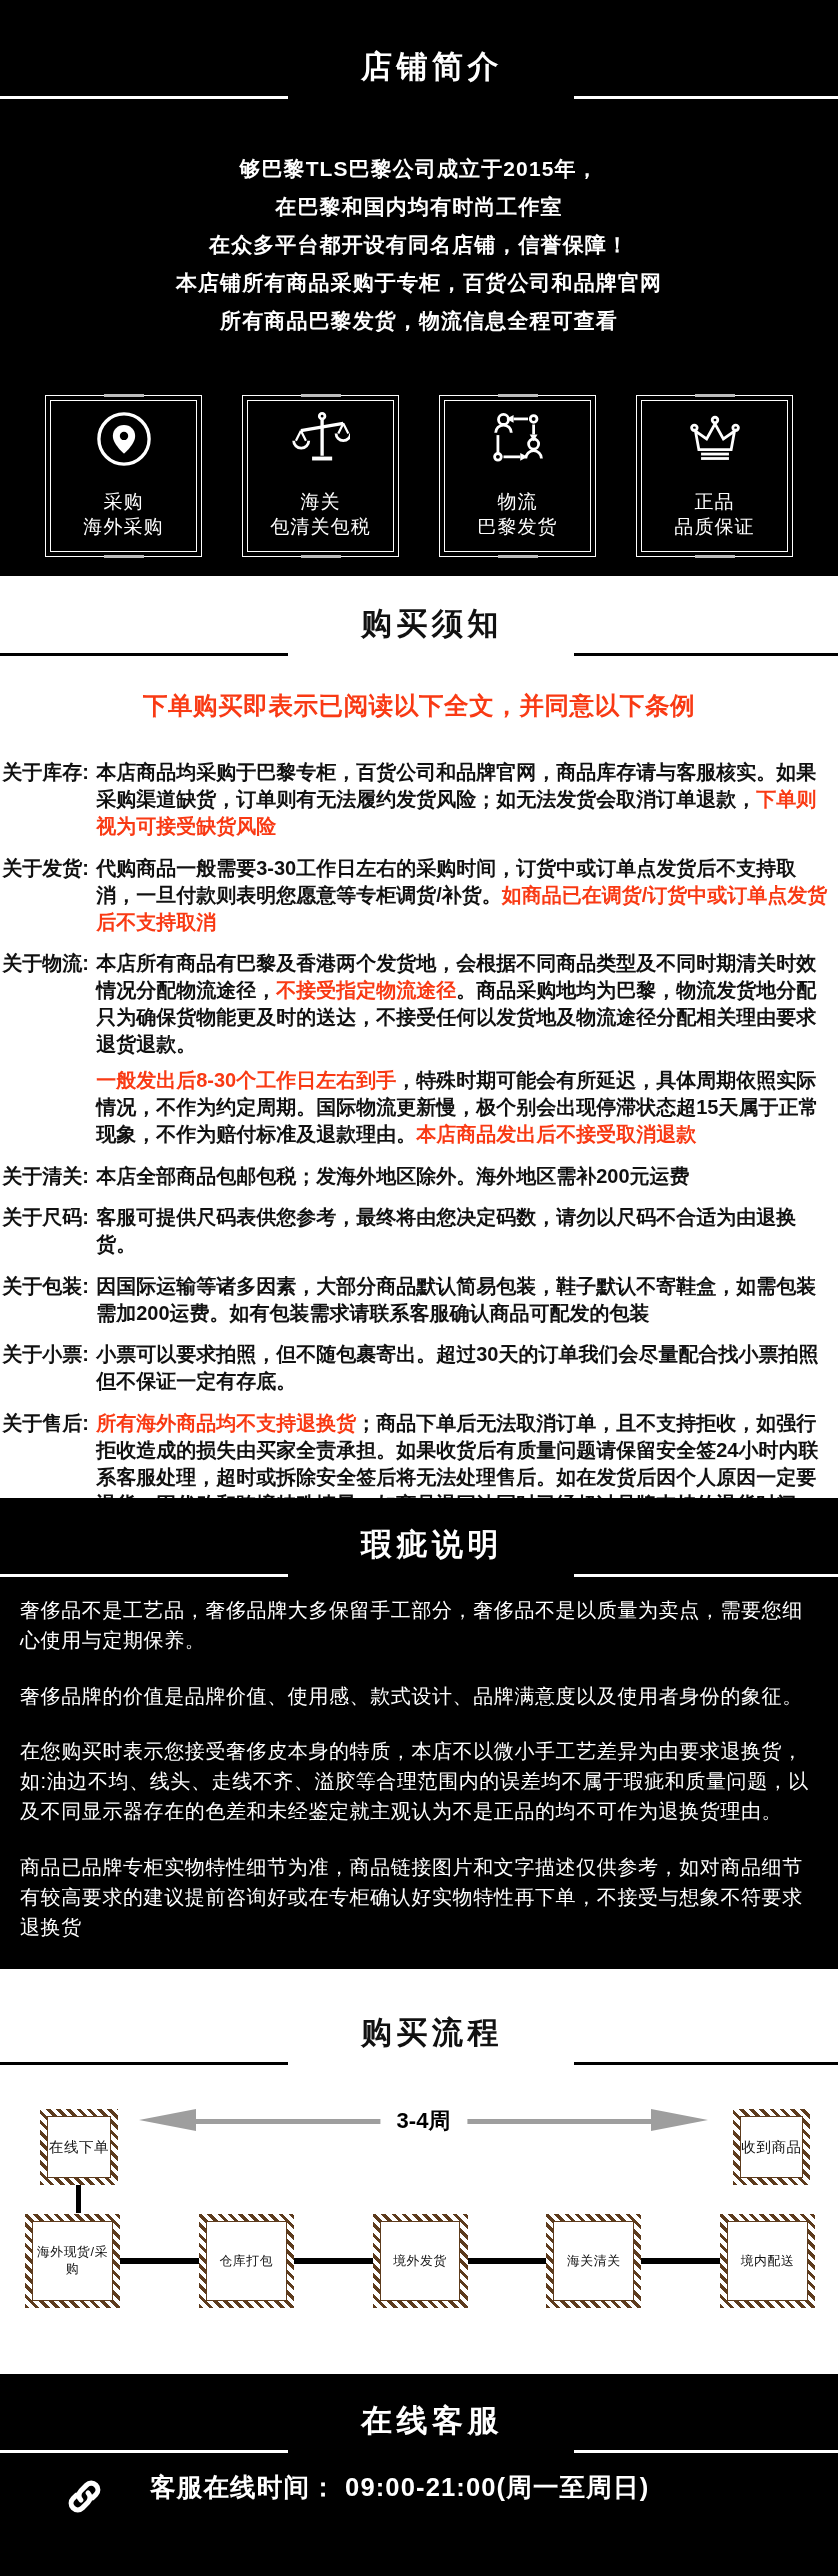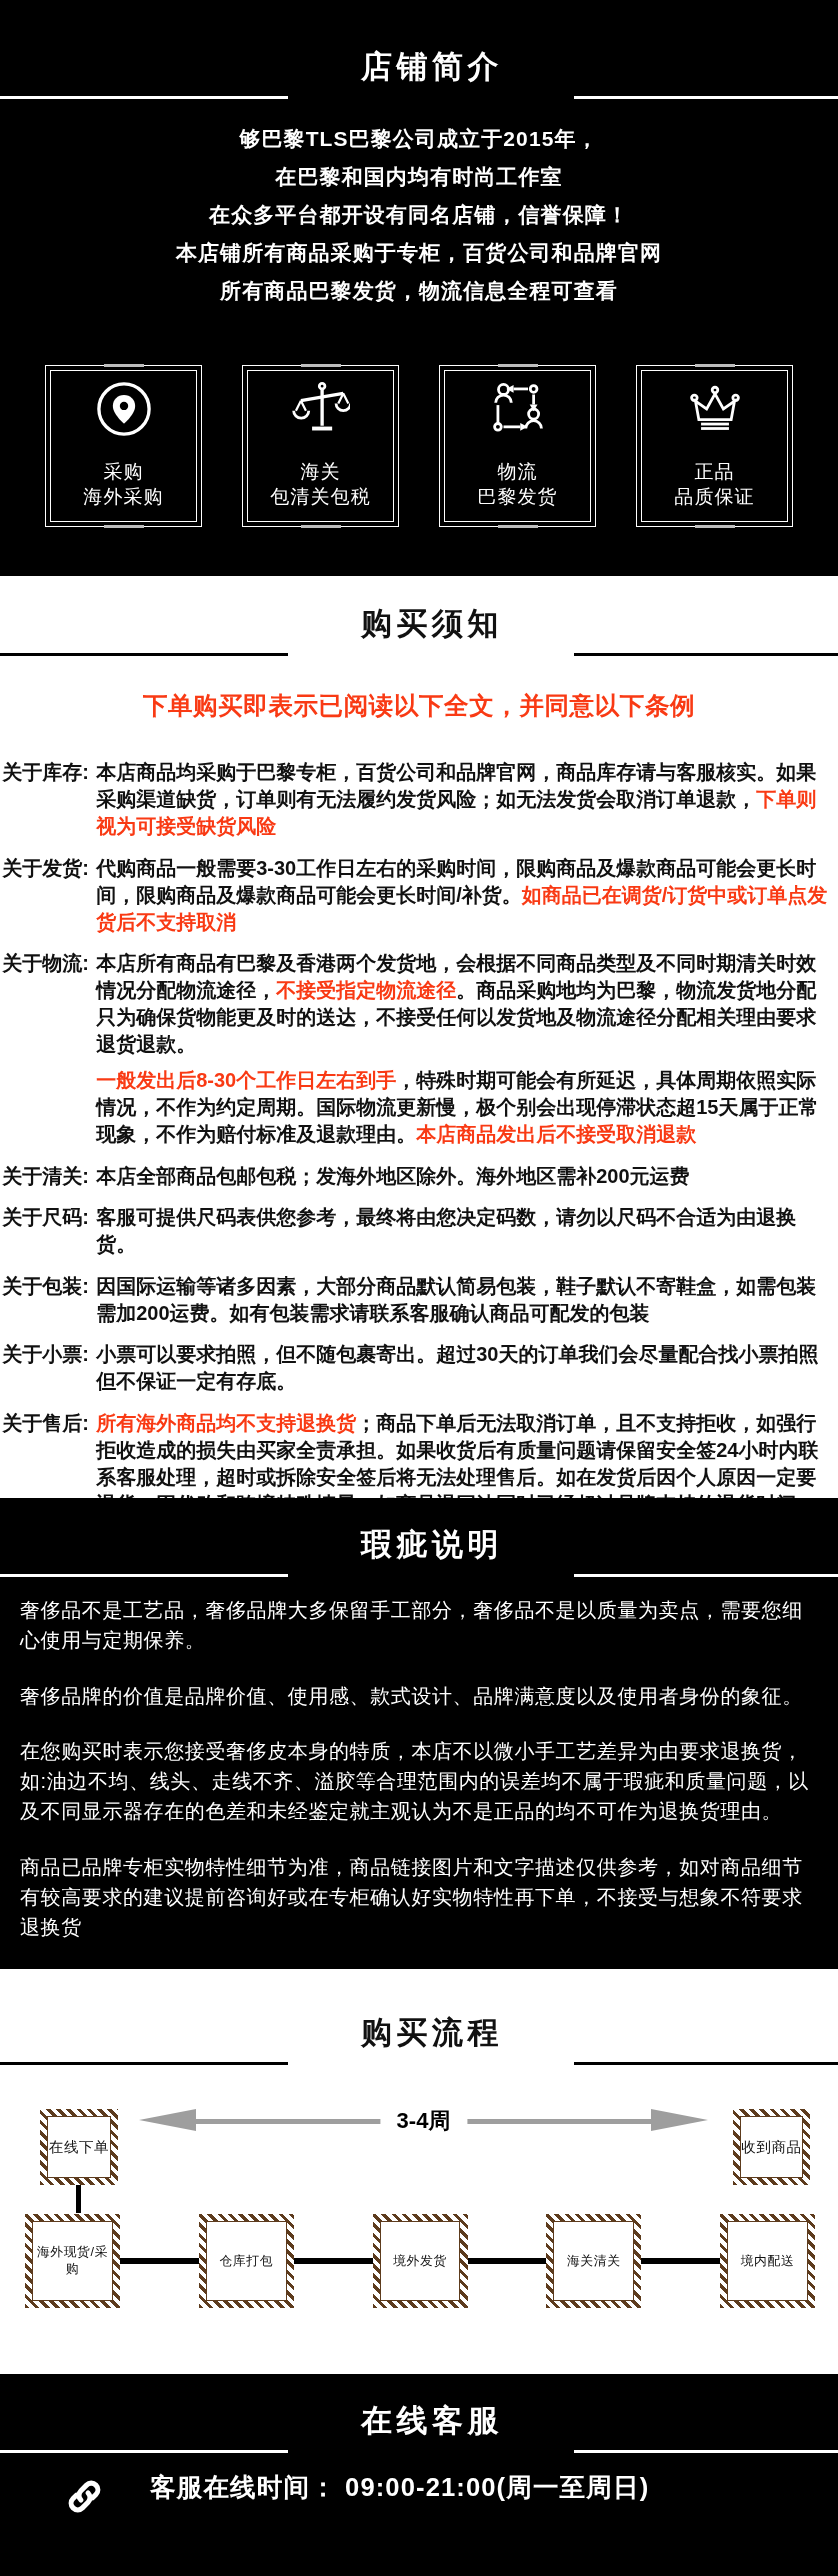--- a/index.html
+++ b/index.html
@@ -12,21 +12,21 @@
   .sec-title{display:flex;align-items:flex-end;height:48px;}
   .sec-title .rule{height:3.3px;position:relative;top:11px;}
   .sec-title .rule.l{width:288px;flex:0 0 auto;}
   .sec-title .rule.r{flex:1 1 auto;}
   .black .sec-title .rule{background:#fff;}
   .white .sec-title .rule{background:#000;}
   .sec-title .tt{font-size:31px;font-weight:bold;letter-spacing:4.5px;margin:0 71px 0 73px;white-space:nowrap;}
 
   
   #sec-intro{height:576px;padding-top:40px;}
-  #intro-lines{margin-top:32px;text-align:center;}
+  #intro-lines{margin-top:62px;text-align:center;}
   #intro-lines .intro-line{font-size:21px;font-weight:bold;line-height:38px;letter-spacing:1.1px;}
   #features{margin-top:55px;display:flex;justify-content:center;gap:40px;}
   .feat{width:155px;height:160px;border:1.1px solid #fff;position:relative;flex:0 0 auto;}
   .feat::before,.feat::after{content:"";position:absolute;left:50%;transform:translateX(-50%);width:40px;height:2.8px;background:#bdbdbd;}
   .feat::before{top:-1.7px;} .feat::after{bottom:-1.7px;}
   .feat-inner{position:absolute;inset:3.9px;border:1.1px solid #fff;display:flex;flex-direction:column;align-items:center;}
   .feat-icon{margin-top:7.8px;height:60px;display:flex;align-items:center;}
   .feat-labels{margin-top:20px;text-align:center;font-size:19px;line-height:25px;letter-spacing:1.1px;}
 
   
@@ -177,21 +177,21 @@
   <div id="terms">
       <div class="term">
         <div class="term-label">关于库存:</div>
         <div class="term-body">
           <p><span>本店商品均采购于巴黎专柜，百货公司和品牌官网，商品库存请与客服核实。如果采购渠道缺货，订单则有无法履约发货风险；如无法发货会取消订单退款，</span><span class="red">下单则视为可接受缺货风险</span></p>
         </div>
       </div>
       <div class="term">
         <div class="term-label">关于发货:</div>
         <div class="term-body">
-          <p><span>代购商品一般需要3-30工作日左右的采购时间，限购商品及爆款商品可能会更长时间，限购商品及爆款商品可能会更长时间/补货。</span><span class="red">如商品已在调货/订货中或订单点发货后不支持取消</span></p>
+          <p><span>代购商品一般需要3-30工作日左右的采购时间，订货中或订单点发货后不支持取消，一旦付款则表明您愿意等专柜调货/补货。</span><span class="red">如商品已在调货/订货中或订单点发货后不支持取消</span></p>
         </div>
       </div>
       <div class="term">
         <div class="term-label">关于物流:</div>
         <div class="term-body">
           <p><span>本店所有商品有巴黎及香港两个发货地，会根据不同商品类型及不同时期清关时效情况分配物流途径，</span><span class="red">不接受指定物流途径</span><span>。商品采购地均为巴黎，物流发货地分配只为确保货物能更及时的送达，不接受任何以发货地及物流途径分配相关理由要求退货退款。</span></p>
           <p><span class="red">一般发出后8-30个工作日左右到手</span><span>，特殊时期可能会有所延迟，具体周期依照实际情况，不作为约定周期。国际物流更新慢，极个别会出现停滞状态超15天属于正常现象，不作为赔付标准及退款理由。</span><span class="red">本店商品发出后不接受取消退款</span></p>
         </div>
       </div>
       <div class="term">

